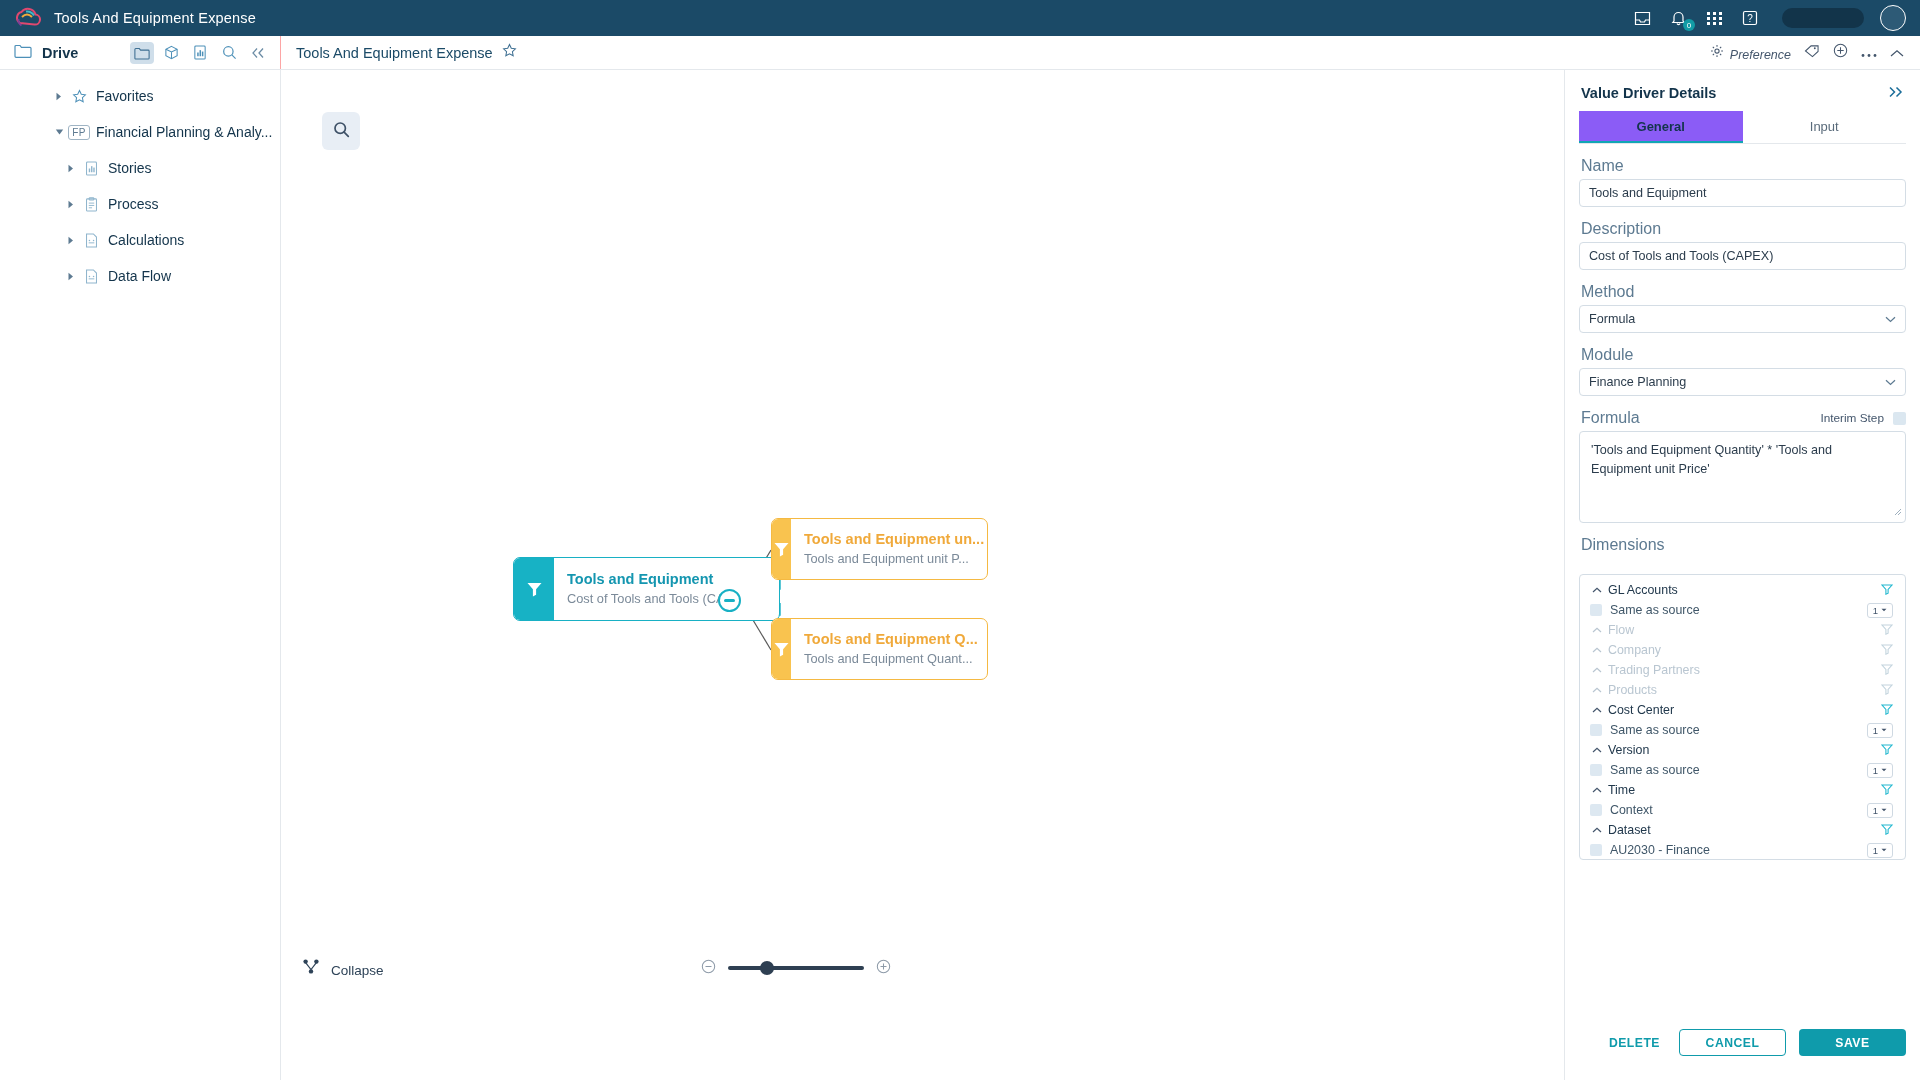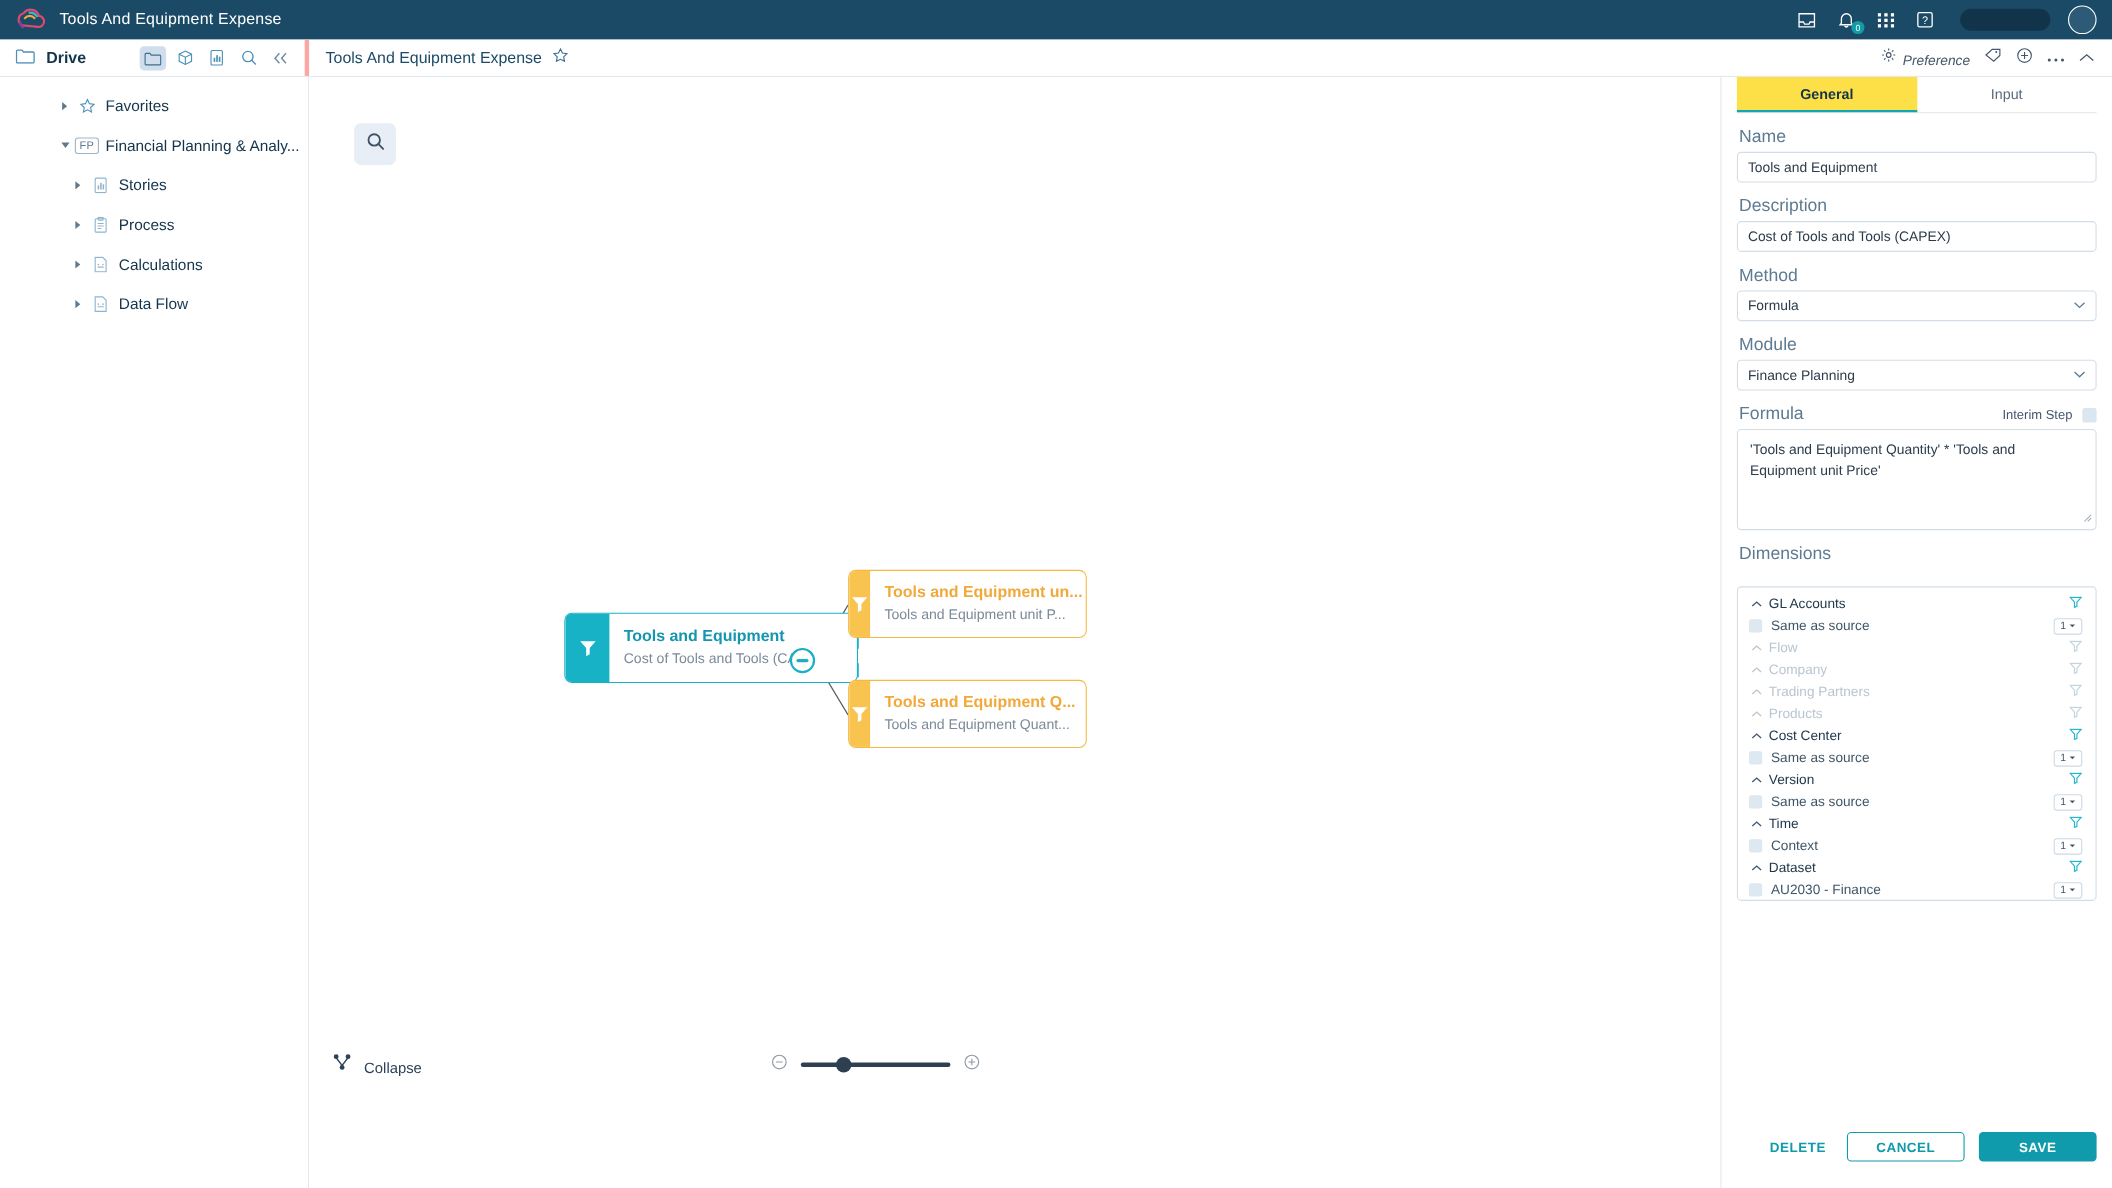--- a/index.html
+++ b/index.html
@@ -28,21 +28,21 @@
   .ab-search {
     width: 82px; height: 20px; border-radius: 10px; background: #12344a; margin-left: 6px;
   }
   .ab-avatar { width: 26px; height: 26px; border-radius: 50%; border: 1.3px solid #ffffff; background: #2d5a76; }
 
   
   .subbar {
     position: absolute; top: 36px; left: 0; width: 1920px; height: 34px;
     background: #ffffff; border-bottom: 1px solid #e4e8ec; display: flex; align-items: center;
   }
-  .drive-block { width: 281px; height: 100%; display: flex; align-items: center; padding-left: 14px; border-right: 4px solid #fca5a5; }
+  .drive-block { width: 281px; height: 100%; display: flex; align-items: center; padding-left: 14px; border-right: 1px solid #fca5a5; }
   .drive-label { font-size: 14.5px; color: #13344b; font-weight: bold; margin-left: 10px; }
   .drive-tools { margin-left: auto; display: flex; align-items: center; gap: 5px; padding-right: 10px; }
   .dt-btn { width: 24px; height: 22px; border-radius: 4px; display: flex; align-items: center; justify-content: center; cursor: pointer; }
   .dt-btn.active { background: #cfdeea; }
   .crumb-area { display: flex; align-items: center; padding-left: 15px; gap: 9px; }
   .crumb-title { font-size: 14.5px; color: #1b4a67; }
   .pref-area { margin-left: auto; display: flex; align-items: center; gap: 13px; padding-right: 16px; }
   .pref-txt { font-size: 12.5px; color: #44566c; }
   .pref-grp { display: flex; align-items: flex-end; gap: 6px; cursor: pointer; font-style: italic; }
 
@@ -110,21 +110,21 @@
     position: absolute; top: 70px; left: 1564px; width: 356px; height: 1010px;
     background: #ffffff; border-left: 1px solid #e4e8ec; padding: 0 14px;
   }
   .panel-head { display: flex; align-items: center; padding: 14px 2px 10px 2px; }
   .panel-title { font-size: 14.5px; font-weight: bold; color: #13344b; }
   .panel-collapse { margin-left: auto; color: #1b6d99; font-size: 17px; cursor: pointer; line-height: 1; }
   .tabs { display: flex; border-bottom: 1px solid #e4e8ec; }
   .tab {
     flex: 1; text-align: center; font-size: 13px; padding: 8px 0 7px; cursor: pointer; color: #5a6b7b;
   }
-  .tab.active { color: #13344b; font-weight: bold; background: #fde047; border-bottom: 2.4px solid #11a6b5; }
+  .tab.active { color: #13344b; font-weight: bold; background: #8b5cf6; border-bottom: 2.4px solid #11a6b5; }
 
   .fld-label { font-size: 16px; color: #5d7a91; margin: 13px 0 4px 2px; }
   .fld-box {
     height: 28px; border: 1px solid #d4dde5; border-radius: 4px; background: #fff;
     display: flex; align-items: center; padding: 0 9px; font-size: 12.6px; color: #2b3c4c;
   }
   .fld-box.sel { justify-content: space-between; cursor: pointer; }
   .chev { color: #5d7a91; font-size: 10px; }
 
   .formula-hdr { display: flex; align-items: center; margin: 13px 0 4px 2px; }
@@ -494,20 +494,28 @@
             <circle cx="8" cy="8" r="6.6" fill="none" stroke="#8d9aa8" stroke-width="1.1"></circle>
             <path d="M8 4.8v6.4M4.8 8h6.4" stroke="#8d9aa8" stroke-width="1.1"></path>
           </svg>
       </span>
     </div>
   </div>
 </div>
 
 <div class="panel">
 
+  <div class="panel-head">
+    <span class="panel-title">Value Driver Details</span>
+    <span class="panel-collapse">
+      <svg width="16" height="12" viewBox="0 0 16 12">
+          <path d="M2 1.5L6.5 6 2 10.5M8.5 1.5L13 6 8.5 10.5" fill="none" stroke="#1b6d99" stroke-width="1.5"></path>
+        </svg>
+    </span>
+  </div>
 
   <div class="tabs">
     <div class="tab active">General</div>
     <div class="tab">Input</div>
   </div>
 
   <div class="fld-label">Name</div>
   <div class="fld-box">Tools and Equipment</div>
 
   <div class="fld-label">Description</div>

